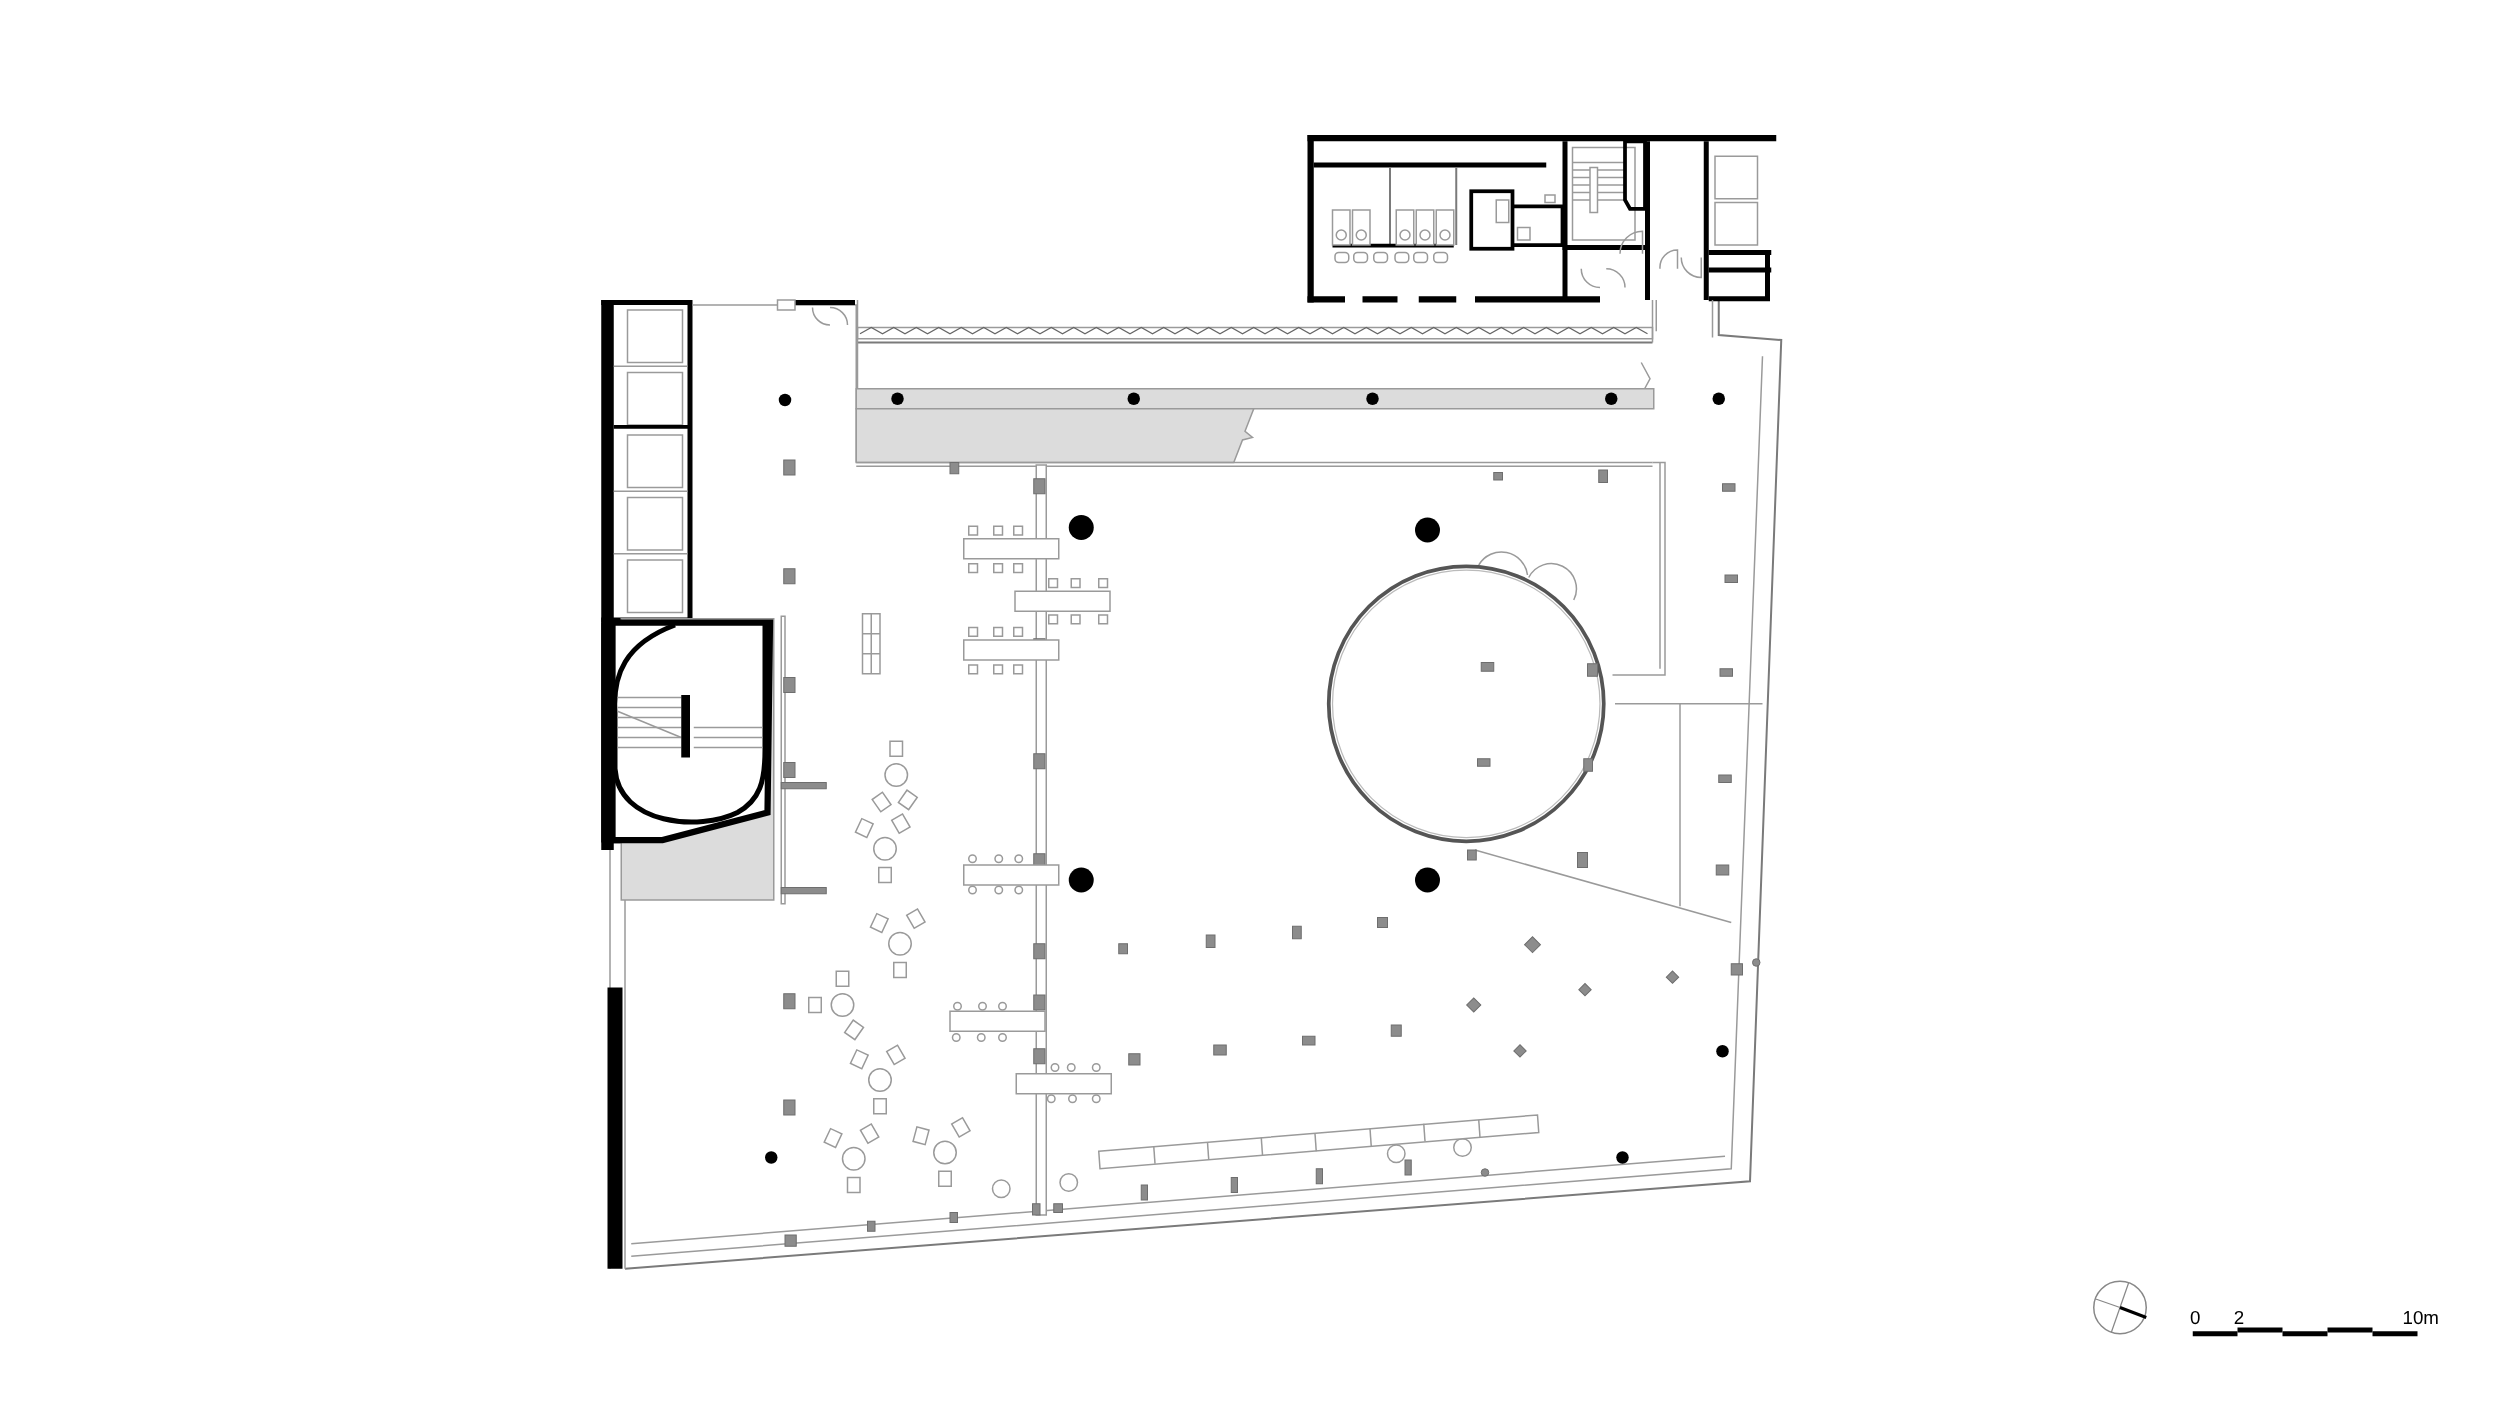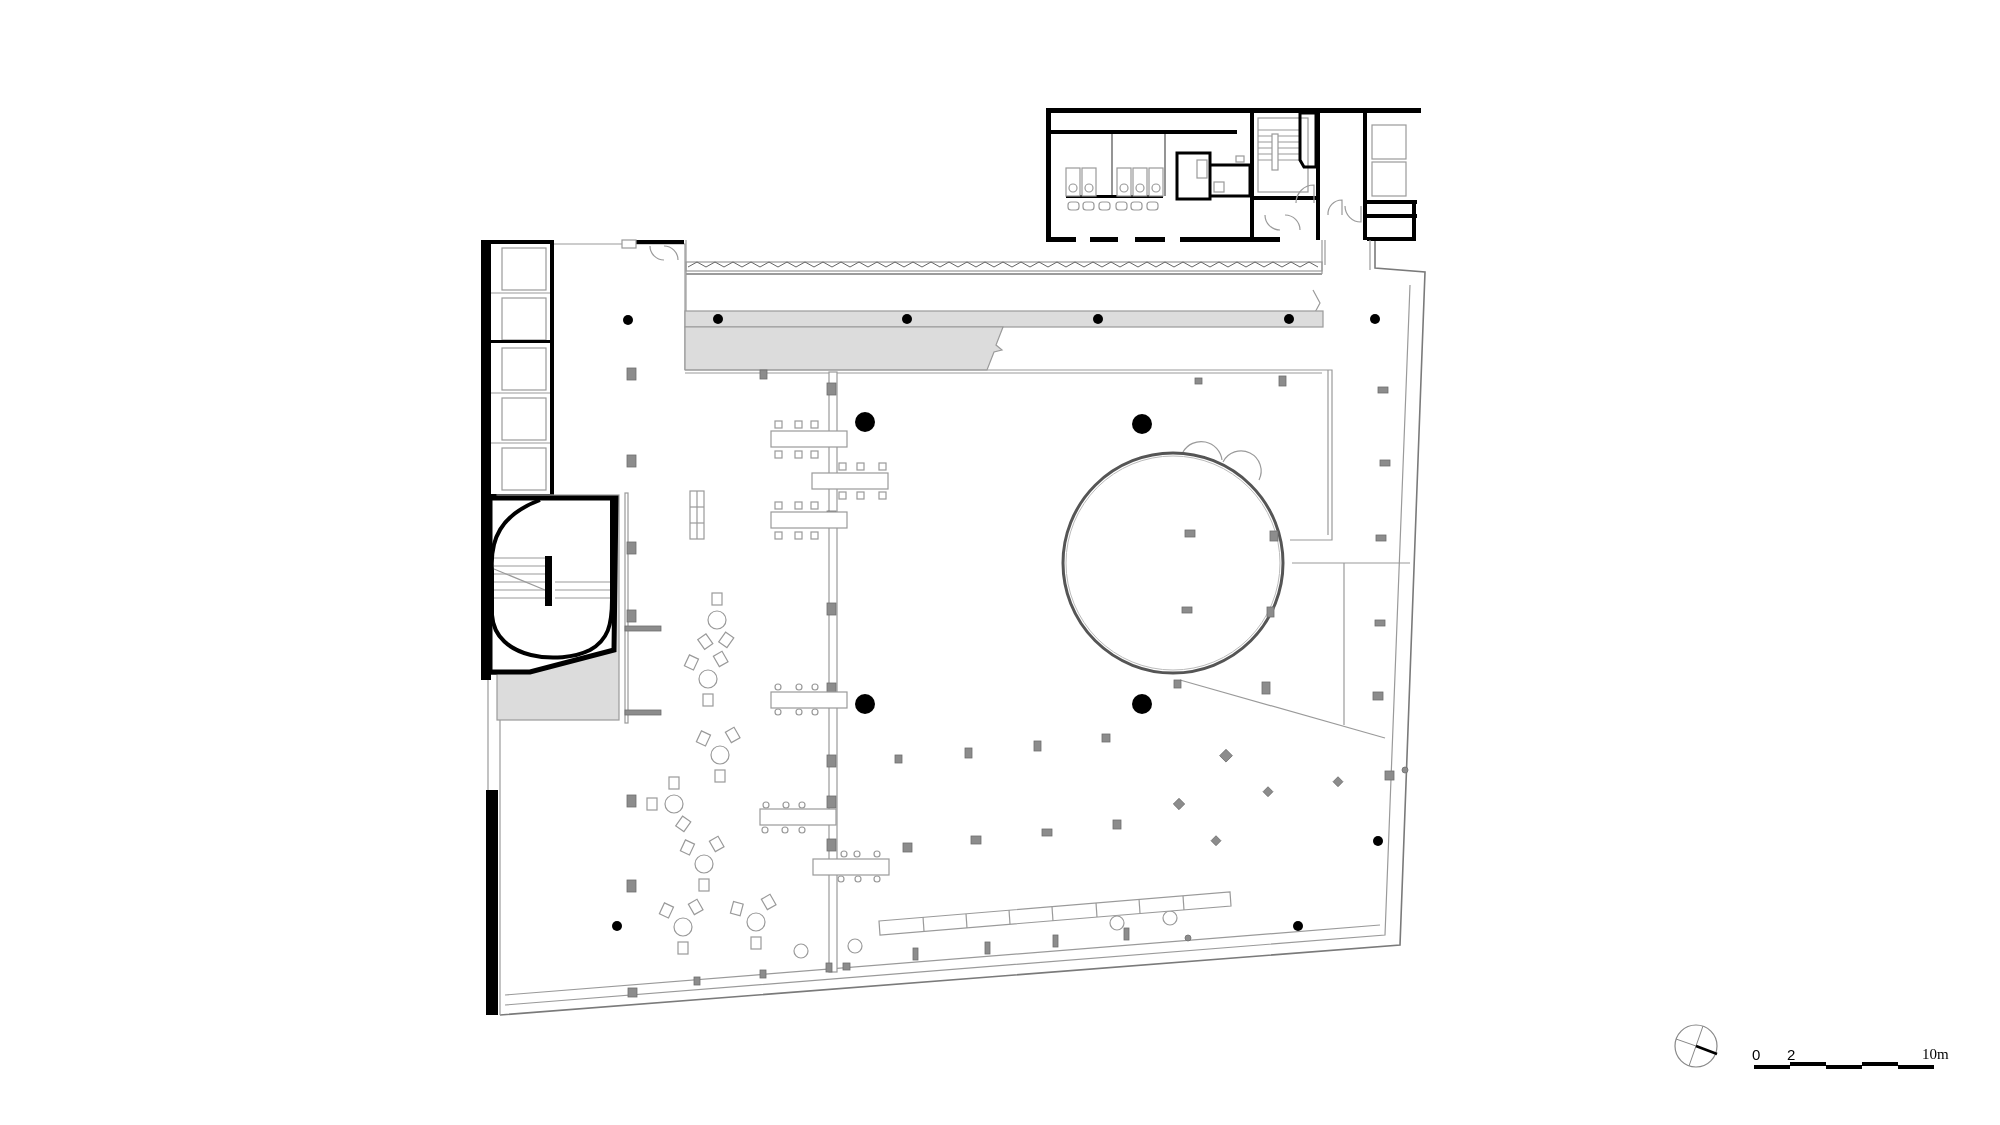--- a/index.html
+++ b/index.html
@@ -383,21 +383,21 @@
     <circle cx="23" cy="23" r="21" fill="none" stroke="#888" stroke-width="1.2"></circle>
     <line x1="30" y1="3" x2="16" y2="43" stroke="#888" stroke-width="1"></line>
     <line x1="3" y1="16" x2="23" y2="23" stroke="#888" stroke-width="1"></line>
     <line x1="23" y1="23" x2="44" y2="31" stroke="#000" stroke-width="2.5"></line>
   </svg>
 </div>
 
 <div>
   <span class="scale-label" style="left:1752px; top:1046px;">0</span>
   <span class="scale-label" style="left:1787px; top:1046px;">2</span>
-  <span class="scale-label" style="left:1922px; top:1046px;font-family:Liberation Serif, serif;">10m</span>
+  <span class="scale-label" style="left:1922px; top:1046px;">10m</span>
   <svg style="position:absolute; left:1754px; top:1061px;" width="182" height="10">
     <rect x="0" y="4" width="36" height="4" fill="#000"></rect>
     <rect x="36" y="1" width="36" height="4" fill="#000"></rect>
     <rect x="72" y="4" width="36" height="4" fill="#000"></rect>
     <rect x="108" y="1" width="36" height="4" fill="#000"></rect>
     <rect x="144" y="4" width="36" height="4" fill="#000"></rect>
   </svg>
 </div>
 
 </body></html>

